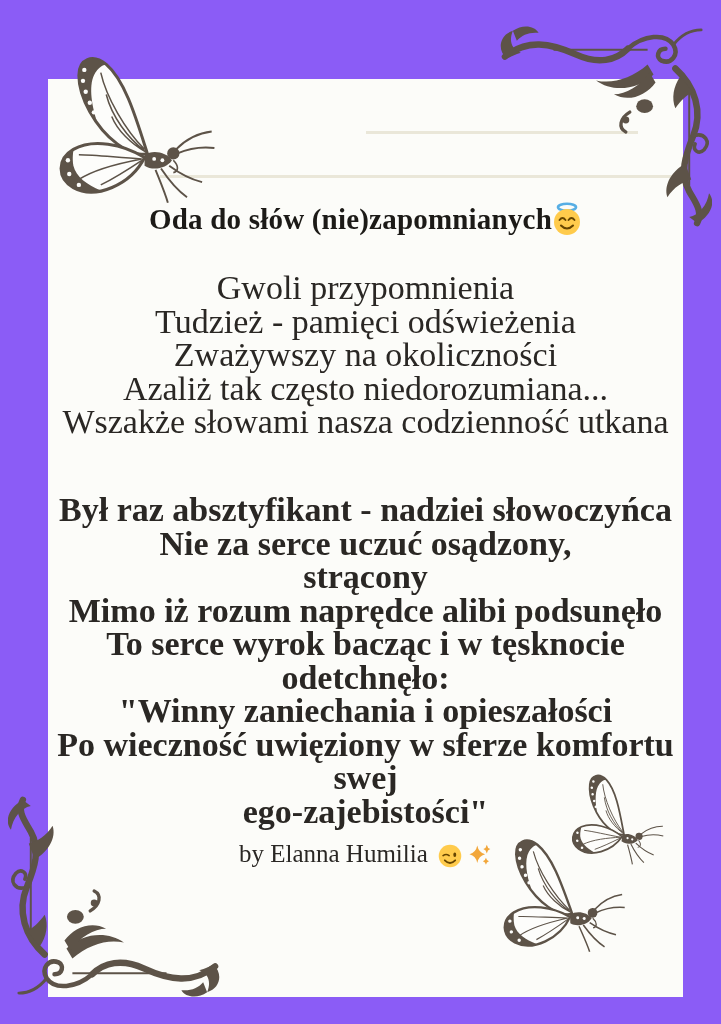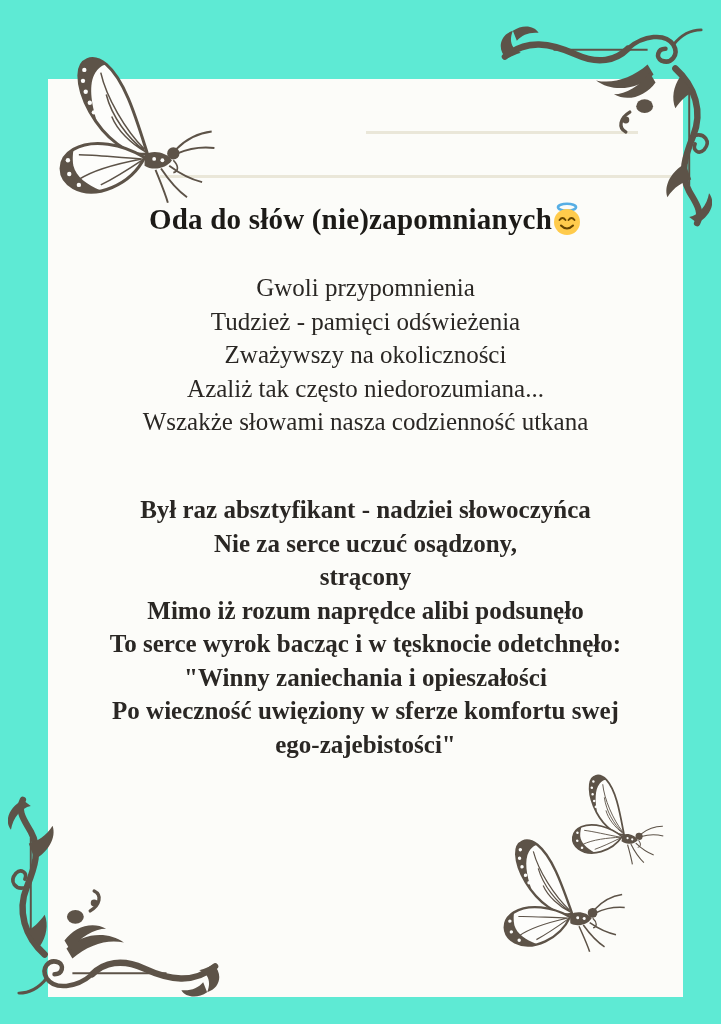--- a/index.html
+++ b/index.html
@@ -1,38 +1,38 @@
 <!DOCTYPE html>
 <html><head>
 <meta charset="utf-8">
 <style>
   html,body { margin:0; padding:0; background:#d8d6cc; }
   .canvas {
     position:relative; width:721px; height:1024px; margin:0 auto;
-    background:#5eead4; overflow:hidden;
+    background:#8b5cf6; overflow:hidden;
     font-family:"Liberation Serif","DejaVu Serif",serif;
   }
   .paper {
     position:absolute; left:48px; top:79px; width:635px; height:918px;
     background:#FCFCF9;
   }
   .rule { position:absolute; height:3px; background:#EAE7D9; }
   .rule-short { left:318px; top:52px; width:272px; }
   .rule-long  { left:112px; top:96px; width:524px; }
 
   .title {
     position:absolute; top:123px; left:0; width:100%; margin:0;
     text-align:center; font-size:29px; font-weight:700; color:#1C1A17;
     letter-spacing:0.2px; white-space:nowrap;
   }
   .title .emoji { vertical-align:-7px; }
 
   .stanza {
     position:absolute; left:0; width:100%;
-    text-align:center; font-size:25px; color:#2A2724; line-height:33.5px;
+    text-align:center; font-size:34px; color:#2A2724; line-height:33.5px;
   }
   .stanza-1 { top:192px; }
   .stanza-2 { top:414px;font-weight:bold; }
 
   .byline {
     position:absolute; top:758px; left:0; width:100%;
     text-align:center; font-size:25px; color:#2A2724; line-height:34px;
   }
   .byline .emoji { vertical-align:-7px; margin-left:3px; }
 
@@ -144,20 +144,28 @@
         <div class="poem-line">Był raz absztyfikant - nadziei słowoczyńca</div>
         <div class="poem-line">Nie za serce uczuć osądzony,</div>
         <div class="poem-line">strącony</div>
         <div class="poem-line">Mimo iż rozum naprędce alibi podsunęło</div>
         <div class="poem-line">To serce wyrok bacząc i w tęsknocie odetchnęło:</div>
         <div class="poem-line">"Winny zaniechania i opieszałości</div>
         <div class="poem-line">Po wieczność uwięziony w sferze komfortu swej</div>
         <div class="poem-line">ego-zajebistości"</div>
       </div>
 
+    <div class="byline">
+      <span>by Elanna Humilia</span>
+      <svg class="emoji" width="26" height="26">
+          <use href="#emoji-wink"></use>
+        </svg><svg class="emoji" width="26" height="26">
+          <use href="#emoji-sparkles"></use>
+        </svg>
+    </div>
   </div>
 
   <svg class="deco flourish-tr" viewBox="0 0 215 215">
       <use href="#corner-flourish"></use>
     </svg>
   <svg class="deco flourish-bl" viewBox="0 0 215 215">
       <use href="#corner-flourish"></use>
     </svg>
 
   <svg class="deco butterfly-tl" viewBox="0 0 130 130">

